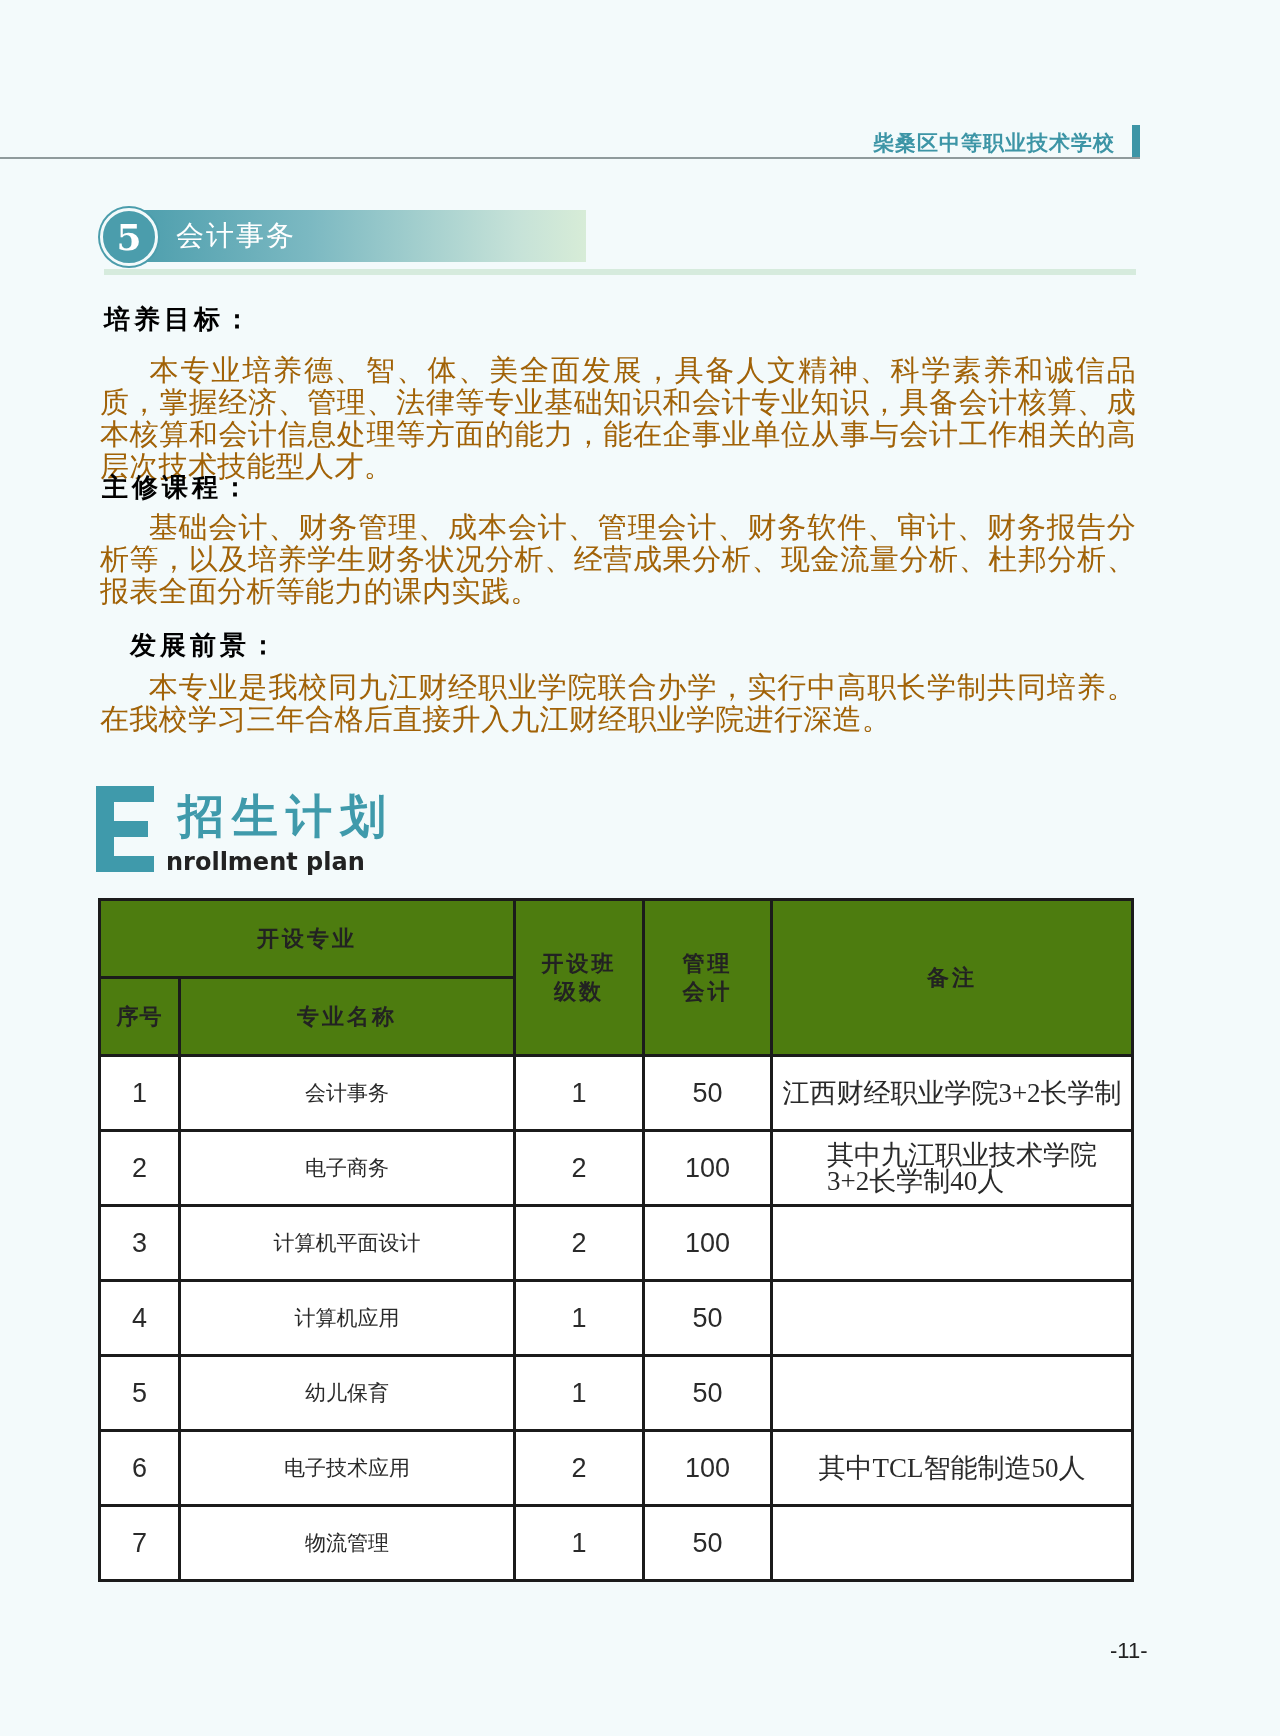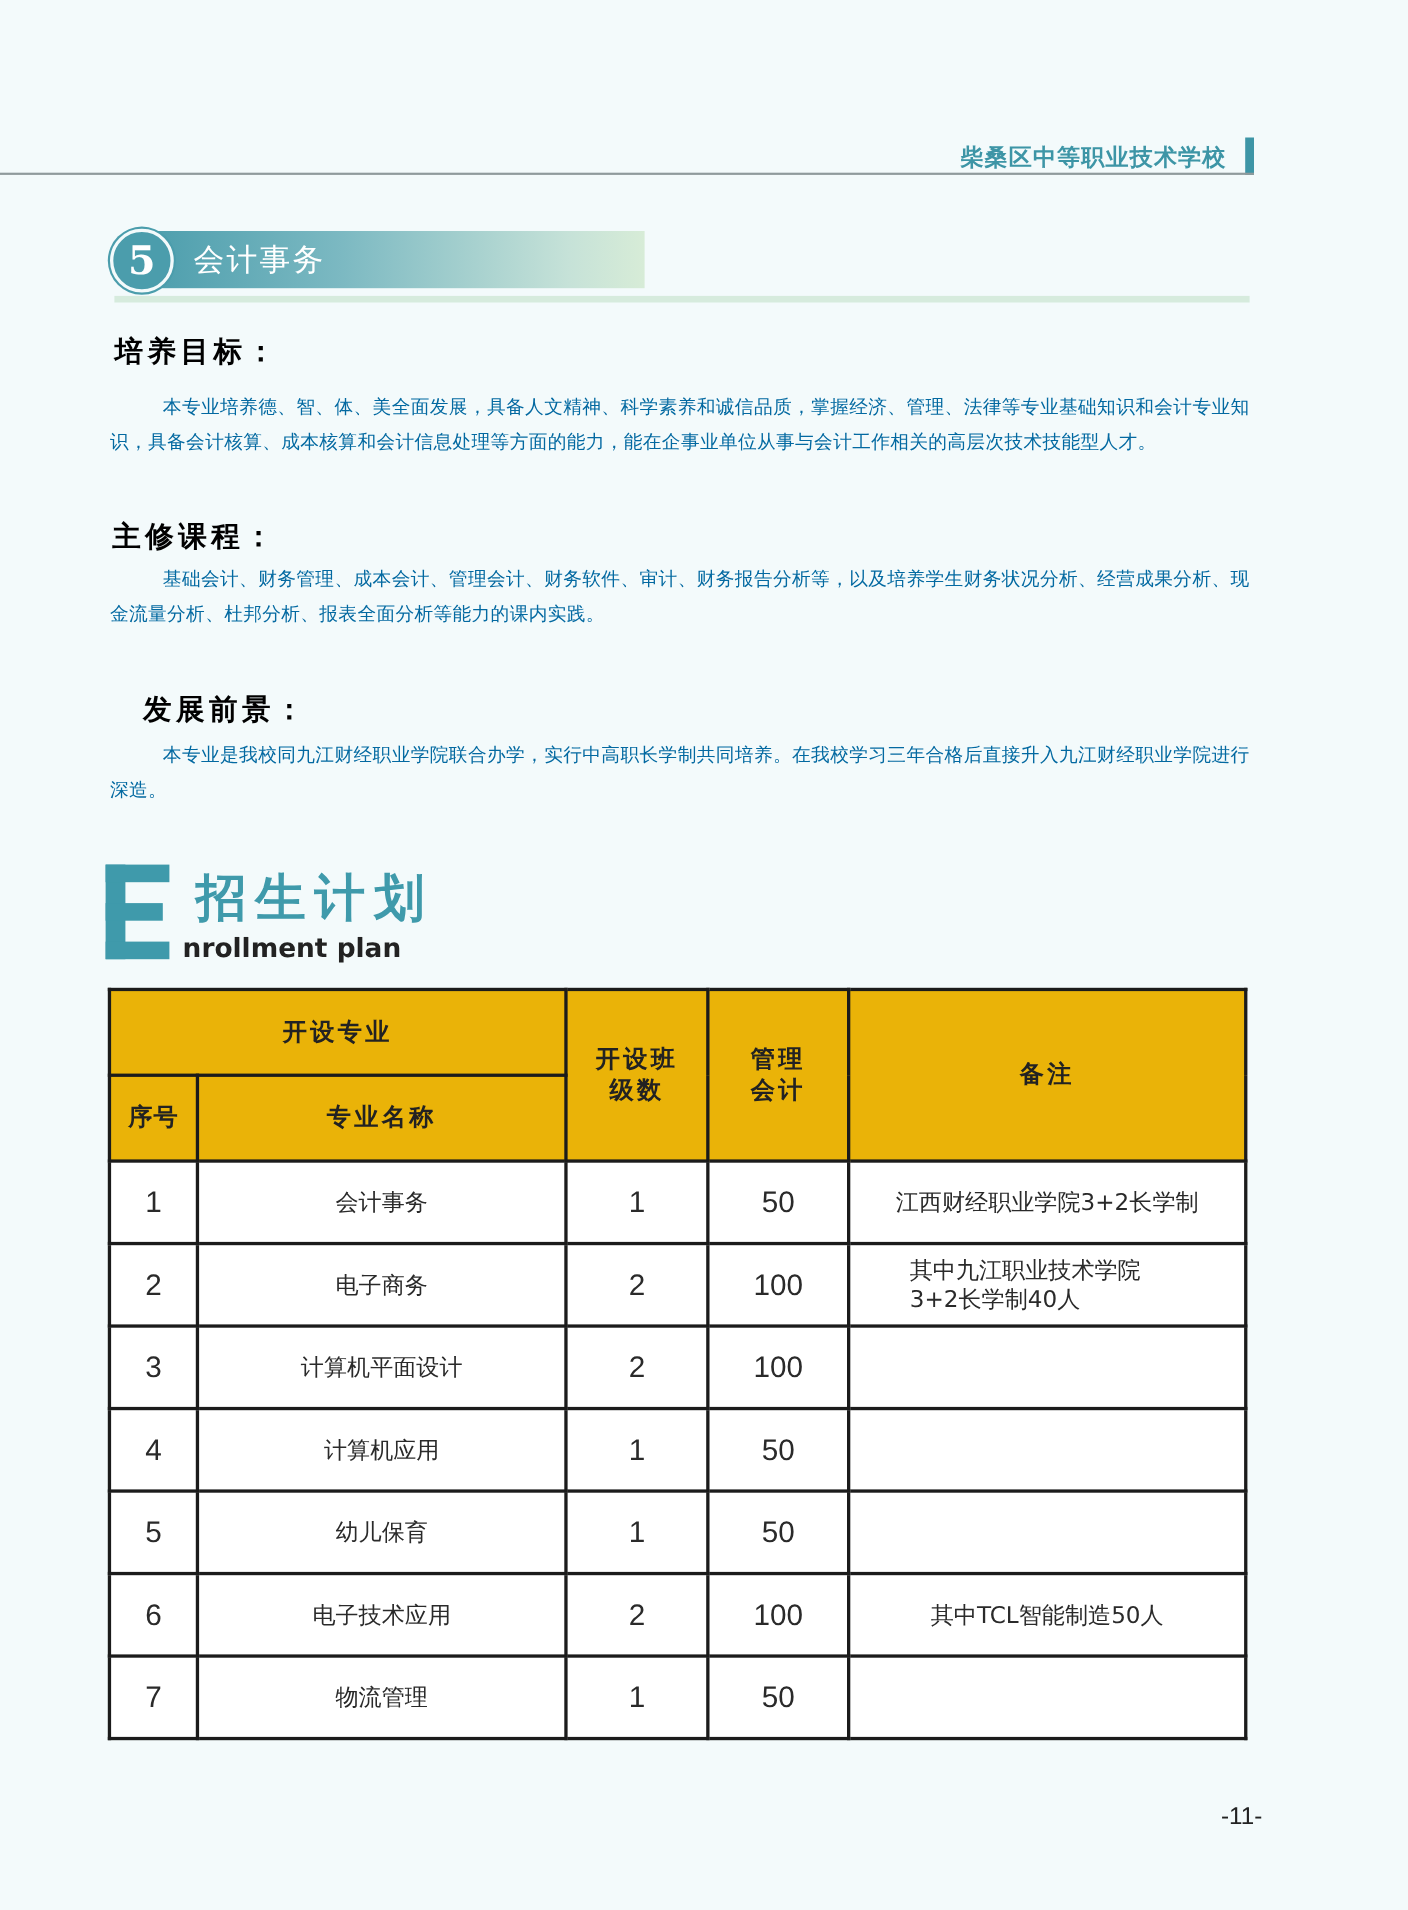--- a/index.html
+++ b/index.html
@@ -17,34 +17,34 @@
   .sec-banner { left:128px; top:210px; width:458px; height:52px;
     background:linear-gradient(90deg,#4b9dac 0%,#7cb9c2 40%,#c6e2d8 85%,#d7ecd7 100%); }
   .sec-circle { left:100px; top:208px; width:52px; height:52px; border-radius:50%;
     background:#4b9dac; border:3px solid #f3fafb; box-shadow:0 0 0 2px #4b9dac;
     color:#fff; font-family:"DejaVu Serif", serif; font-weight:bold; font-size:36px;
     display:flex; align-items:center; justify-content:center; }
   .sec-title { left:176px; top:217px; font-family:"DejaVu Serif", serif; font-size:28px; color:#fff; letter-spacing:2px; }
   .sec-underline { left:104px; top:269px; width:1032px; height:6px; background:#d6ebdd; }
 
   .h-red { font-size:26px; font-weight:bold; color:#000000; letter-spacing:4px; }
-  .para { left:100px; width:1036px; font-size:17px; line-height:32px; color:#0369a1; letter-spacing:0.3px; text-align:justify; }
+  .para { left:100px; width:1036px; font-size:29px; line-height:32px; color:#a16207; letter-spacing:0.3px; text-align:justify; }
   .para .indent { display:inline-block; width:48px; }
 
   .e-big { left:96px; top:786px; width:58px; height:86px; }
   .e-big .bar { position:absolute; background:#3f9aab; }
   .plan-cn { left:178px; top:786px; font-size:46px; font-weight:bold; color:#3f9aab; letter-spacing:8px; }
   .plan-en { left:166px; top:848px; font-size:24px; font-weight:bold; color:#222; }
 
   table.plan { position:absolute; left:98px; top:898px; width:1033px; border-collapse:collapse; table-layout:fixed; }
   table.plan td, table.plan th { border:3px solid #1b1b1b; text-align:center; vertical-align:middle; padding:0; }
-  table.plan th { background:#eab308; font-size:22px; font-weight:bold; color:#222; line-height:28px; letter-spacing:3px; }
+  table.plan th { background:#4d7c0f; font-size:22px; font-weight:bold; color:#222; line-height:28px; letter-spacing:3px; }
   table.plan td { background:#fff; font-size:21px; color:#2a2a2a; height:72px; }
   table.plan td.num { font-size:27px; font-family:"Liberation Sans", sans-serif; }
-  table.plan td.note { font-size:21px; line-height:26px; }
+  table.plan td.note { font-size:27px; line-height:26px;font-family:Liberation Serif, serif; }
   .page-num { left:1110px; top:1638px; font-size:22px; color:#222; font-family:Liberation Sans, sans-serif; }
 </style>
 </head>
 <body>
 
 <div class="abs school-name">柴桑区中等职业技术学校</div>
 <div class="abs school-bar"></div>
 <div class="abs header-line"></div>
 
 <div class="abs sec-banner"></div>

